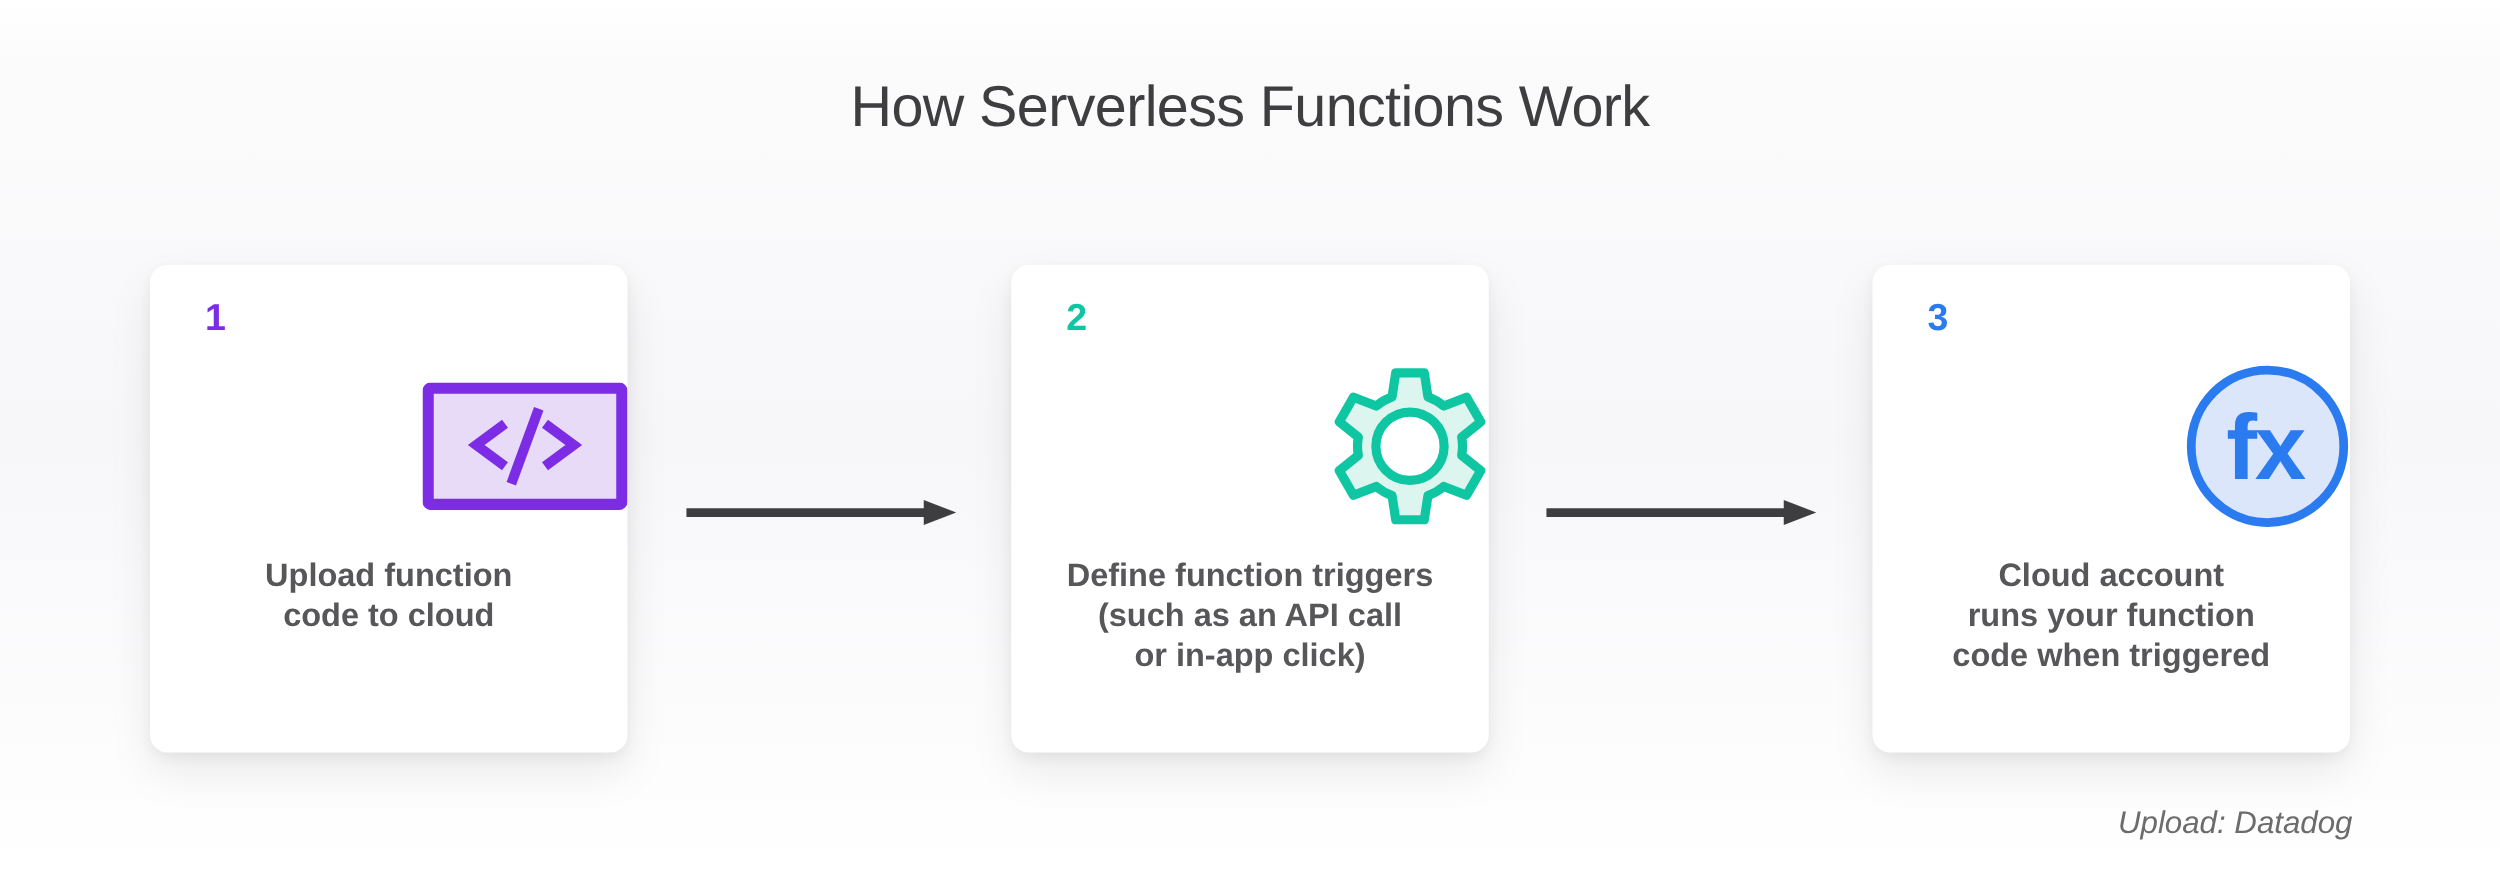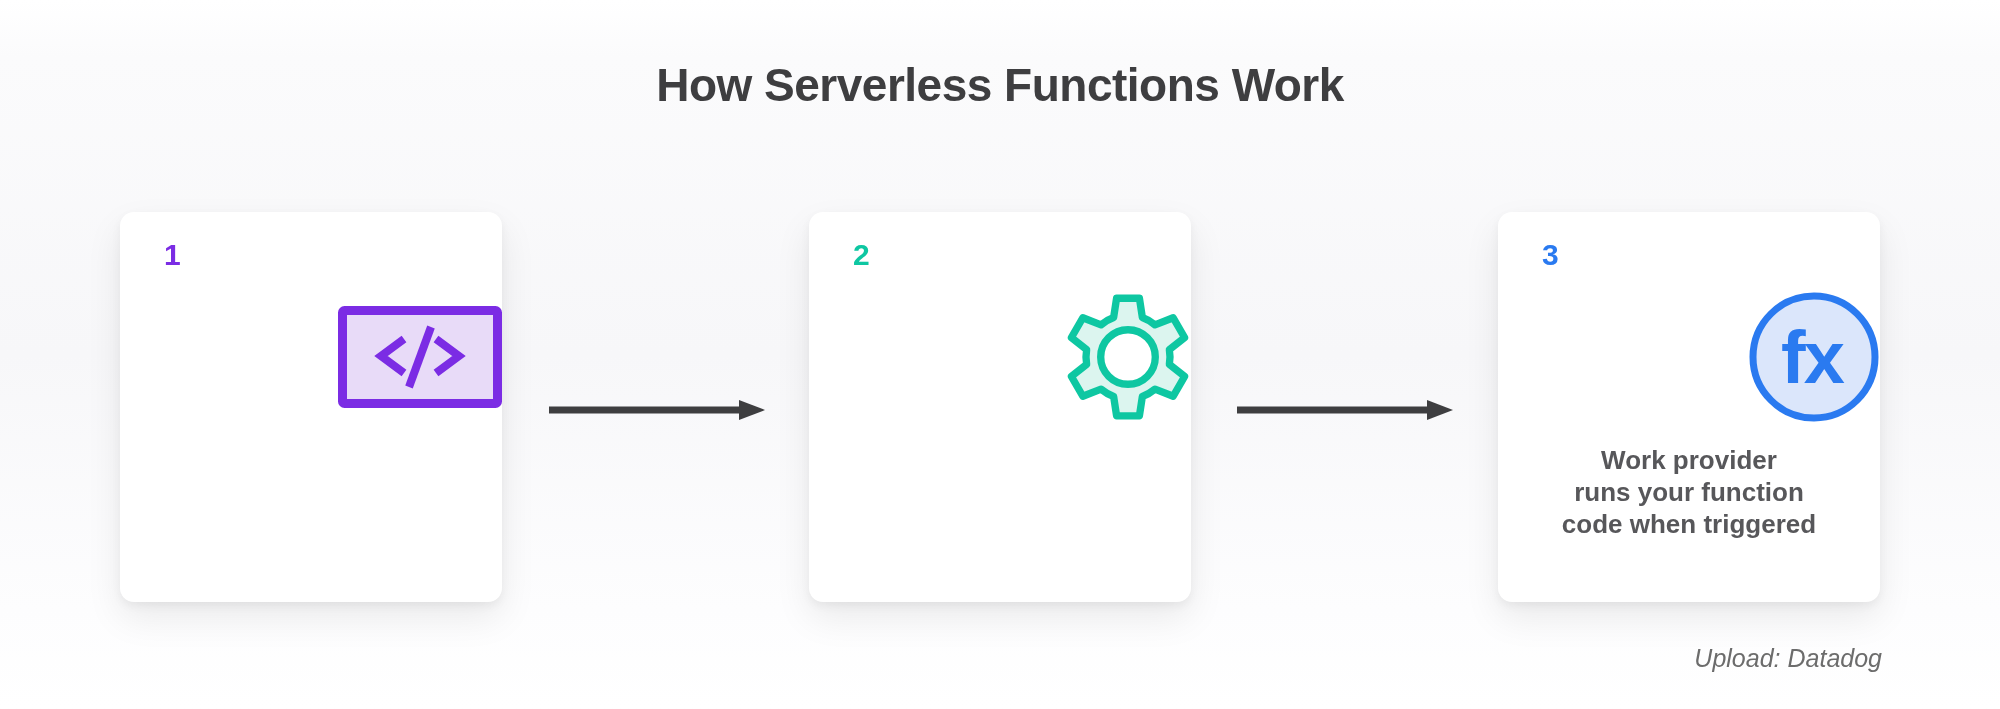--- a/index.html
+++ b/index.html
@@ -12,21 +12,21 @@
     background: linear-gradient(180deg, #ffffff 0%, #fbfbfc 8%, #f7f7f9 50%, #fdfdfe 86%, #ffffff 100%);
   }
   .title {
     position: absolute;
     top: 58px;
     left: 0;
     width: 100%;
     margin: 0;
     text-align: center;
     font-size: 46px;
-    font-weight: bold;
+    font-weight: normal;
     letter-spacing: -0.5px;
     color: #3e3e40;
   }
   .card {
     position: absolute;
     top: 212px;
     width: 382px;
     height: 390px;
     background: #ffffff;
     border-radius: 14px;
@@ -103,20 +103,22 @@
     <div class="step-number">1</div>
     <div class="icon-slot">
       <svg width="164" height="102" viewBox="0 0 164 102">
         <rect x="4.5" y="4.5" width="155" height="93" rx="2" stroke-width="9" fill="#E8DBF8" stroke="#7B2CE4"></rect>
         <path d="M66,33 L43,50 L66,67" fill="none" stroke-width="8" stroke="#7B2CE4"></path>
         <path d="M93,21 L71,81" fill="none" stroke-width="8" stroke="#7B2CE4"></path>
         <path d="M98,33 L121,50 L98,67" fill="none" stroke-width="8" stroke="#7B2CE4"></path>
       </svg>
     </div>
     <p class="caption">
+      <span>Upload function</span>
+      <span>code to cloud</span>
     </p>
   </section>
 
   <div class="arrow arrow1">
     <svg width="216" height="24" viewBox="0 0 216 24">
       <line x1="0" y1="12" x2="192" y2="12" stroke-width="7" stroke="#3E3E40"></line>
       <polygon points="216,12 190,2 190,22" fill="#3E3E40"></polygon>
     </svg>
   </div>
 
@@ -132,39 +134,44 @@
                  A40,40 0 0 1 73.68,97.59
                  L70.88,116.00 L49.12,116.00 L46.32,97.59
                  A40,40 0 0 1 34.29,90.64
                  L16.98,97.40 L6.11,78.56 L20.61,66.95
                  A40,40 0 0 1 20.61,53.05
                  L6.11,41.44 L16.98,22.60 L34.29,29.36
                  A40,40 0 0 1 46.32,22.41 Z" stroke-width="7" stroke-linejoin="round" fill="#DCF5EF" stroke="#0EC7A2"></path>
         <circle cx="60" cy="60" r="26" fill="#ffffff" stroke-width="7" stroke="#0EC7A2"></circle>
       </svg>
     </div>
+    <p class="caption">
+      <span>Define function triggers</span>
+      <span>(such as an API call</span>
+      <span>or in-app click)</span>
+    </p>
   </section>
 
   <div class="arrow arrow2">
     <svg width="216" height="24" viewBox="0 0 216 24">
       <line x1="0" y1="12" x2="192" y2="12" stroke-width="7" stroke="#3E3E40"></line>
       <polygon points="216,12 190,2 190,22" fill="#3E3E40"></polygon>
     </svg>
   </div>
 
   <section class="card card3">
     <div class="step-number">3</div>
     <div class="icon-slot">
       <svg width="132" height="132" viewBox="0 0 132 132">
         <circle cx="66" cy="66" r="61" stroke-width="7" fill="#DBE6FB" stroke="#2A7AF0"></circle>
         <text class="fx-glyph" x="64" y="92" text-anchor="middle" fill="#2A7AF0">fx</text>
       </svg>
     </div>
     <p class="caption">
-      <span>Work provider</span>
+      <span>Cloud account</span>
       <span>runs your function</span>
       <span>code when triggered</span>
     </p>
   </section>
 
   <div class="source">Upload: Datadog</div>
 
 </div>
 
 </body></html>

